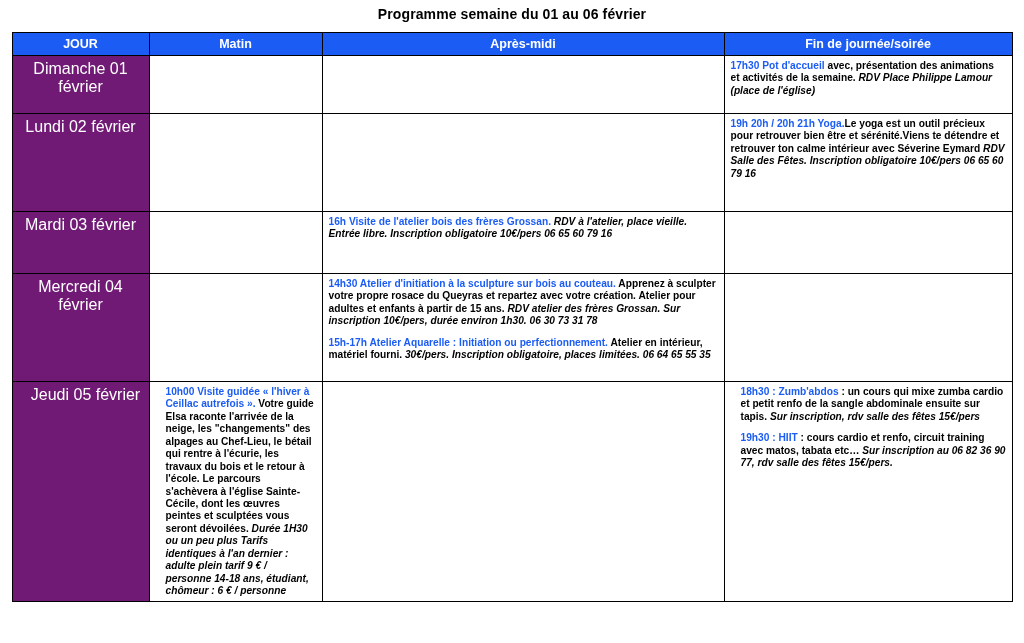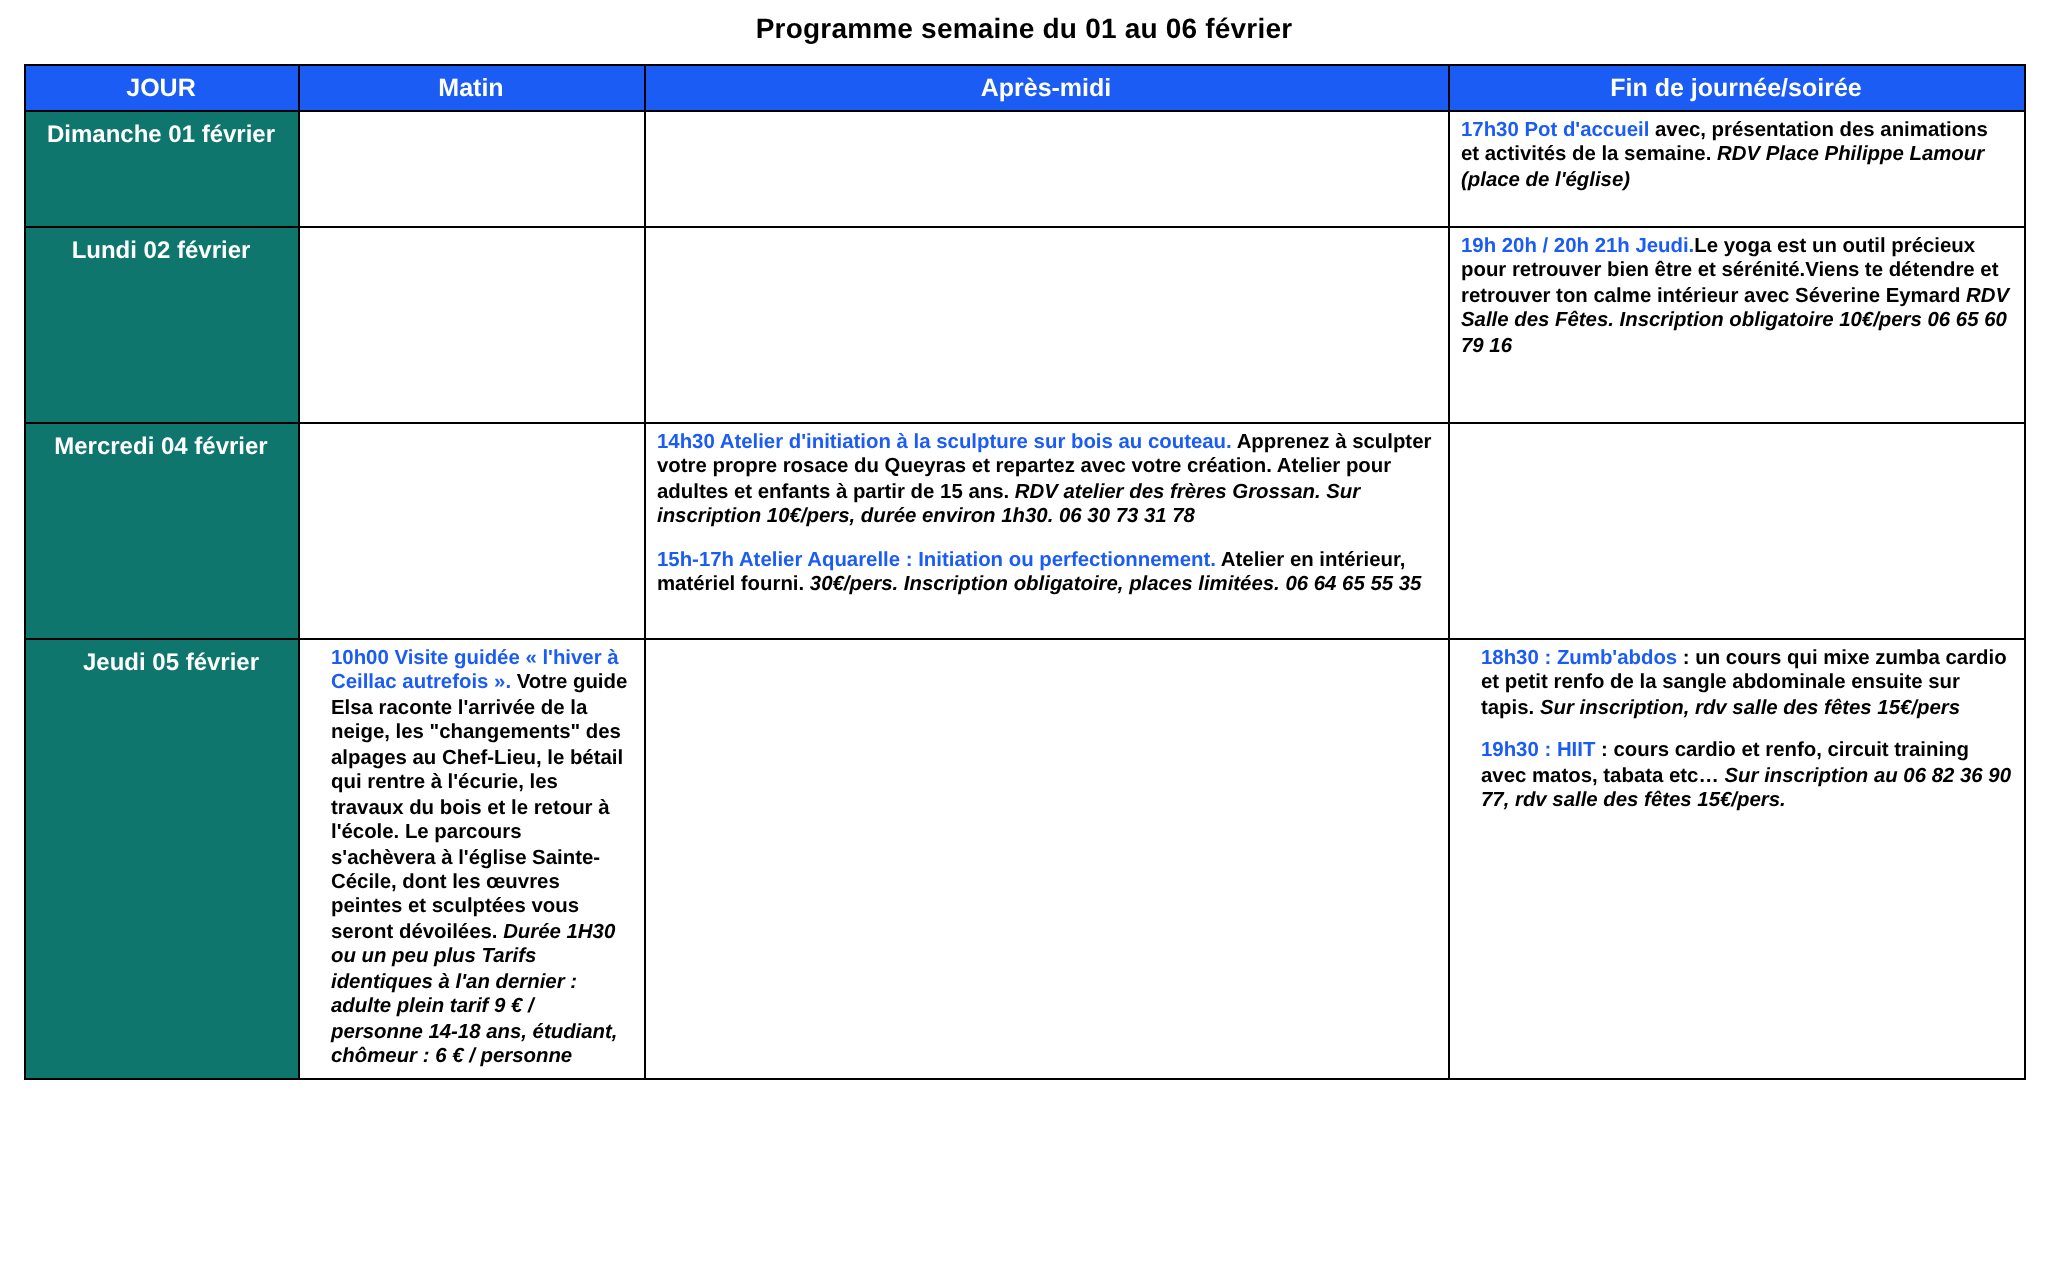--- a/index.html
+++ b/index.html
@@ -45,24 +45,24 @@
     background: #1b5cf5;
     color: #ffffff;
     font-size: 12.5px;
     font-weight: bold;
     text-align: center;
     height: 16px;
     vertical-align: middle;
     padding: 3px 4px;
   }
   td.daycell {
-    background: #0f766e;
+    background: #701a75;
     color: #ffffff;
-    font-size: 12px;
-    font-weight: bold;
+    font-size: 16px;
+    font-weight: normal;
     text-align: center;
     vertical-align: middle;
   }
   td.content {
     background: #ffffff;
     font-size: 10.2px;
     line-height: 1.22;
     color: #000000;
   }
   .para {
@@ -119,22 +119,30 @@
         <td class="content"></td>
         <td class="content">
             <div class="para"><span class="hl">17h30 Pot d'accueil</span><span> avec, présentation des animations et activités de la semaine.</span><span class="ital"> RDV Place Philippe Lamour (place de l'église)</span></div>
           </td>
       </tr>
       <tr class="r-lun">
         <td class="daycell">Lundi 02 février</td>
         <td class="content"></td>
         <td class="content"></td>
         <td class="content">
-            <div class="para"><span class="hl">19h 20h / 20h 21h Jeudi.</span><span>Le yoga est un outil précieux pour retrouver bien être et sérénité.</span><span>Viens te détendre et retrouver ton calme intérieur avec Séverine Eymard</span><span class="ital"> RDV Salle des Fêtes. Inscription obligatoire 10€/pers 06 65 60 79 16</span></div>
+            <div class="para"><span class="hl">19h 20h / 20h 21h Yoga.</span><span>Le yoga est un outil précieux pour retrouver bien être et sérénité.</span><span>Viens te détendre et retrouver ton calme intérieur avec Séverine Eymard</span><span class="ital"> RDV Salle des Fêtes. Inscription obligatoire 10€/pers 06 65 60 79 16</span></div>
           </td>
+      </tr>
+      <tr class="r-mar">
+        <td class="daycell">Mardi 03 février</td>
+        <td class="content"></td>
+        <td class="content">
+            <div class="para"><span class="hl">16h Visite de l'atelier bois des frères Grossan.</span><span class="ital"> RDV à l'atelier, place vieille. Entrée libre.</span><span class="ital"> Inscription obligatoire 10€/pers 06 65 60 79 16</span></div>
+          </td>
+        <td class="content"></td>
       </tr>
       <tr class="r-mer">
         <td class="daycell">Mercredi 04 février</td>
         <td class="content"></td>
         <td class="content">
             <div class="para"><span class="hl">14h30 Atelier d'initiation à la sculpture sur bois au couteau.</span><span> Apprenez à sculpter votre propre rosace du Queyras et repartez avec votre création. Atelier pour adultes et enfants à partir de 15 ans. </span><span class="ital"> RDV atelier des frères Grossan. Sur inscription 10€/pers, durée environ 1h30. 06 30 73 31 78</span></div>
             <div class="para"><span class="hl">15h-17h Atelier Aquarelle : Initiation ou perfectionnement.</span><span> Atelier en intérieur, matériel fourni. </span><span class="ital"> 30€/pers. Inscription obligatoire, places limitées. 06 64 65 55 35</span></div>
           </td>
         <td class="content"></td>
       </tr>

